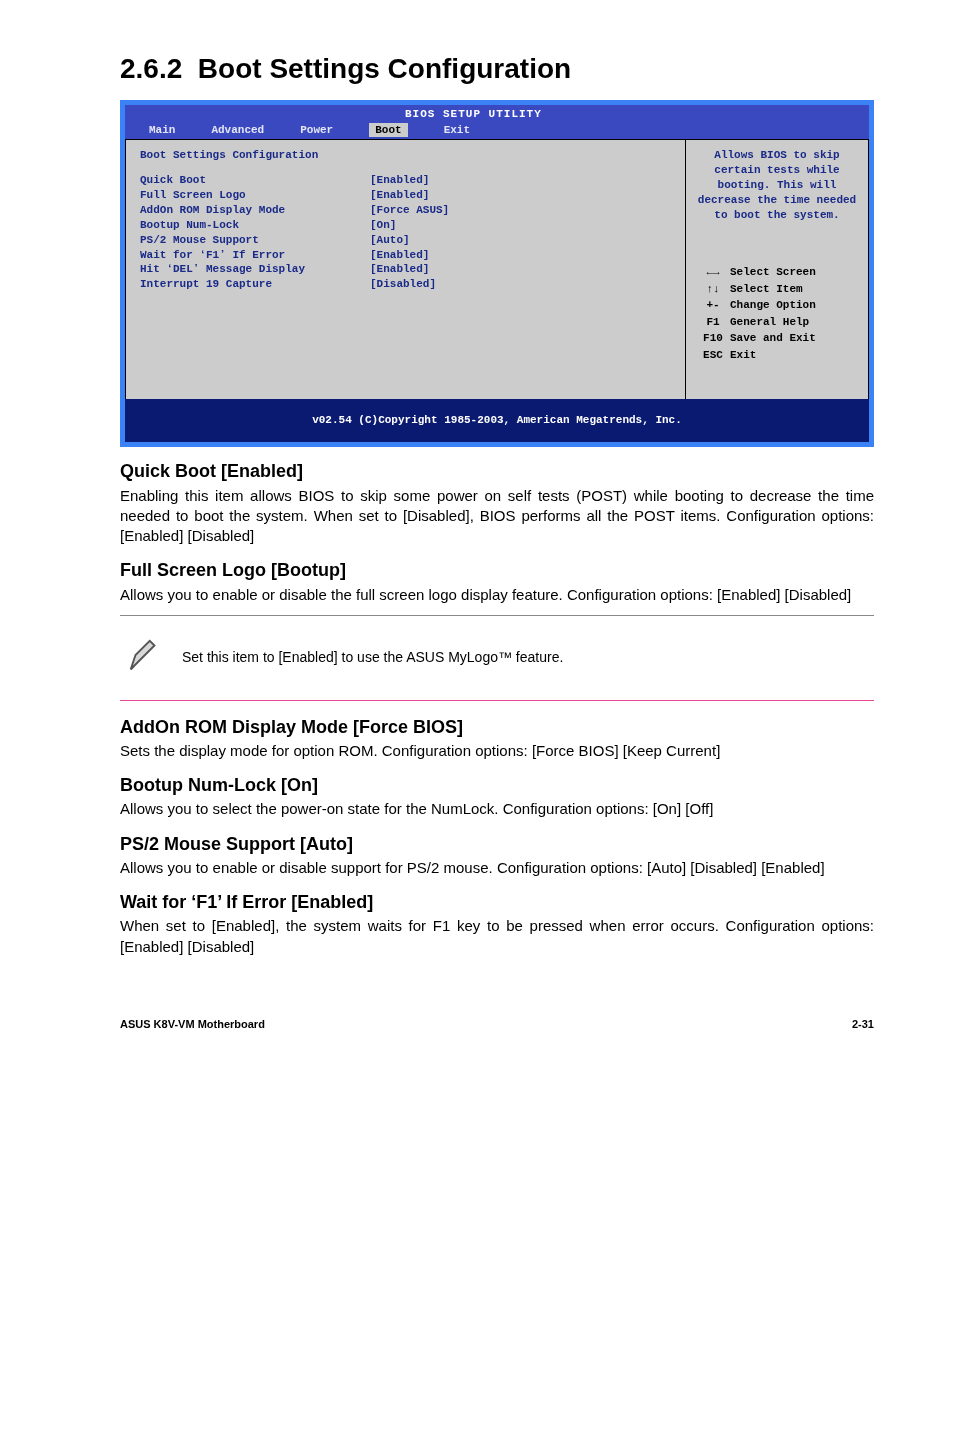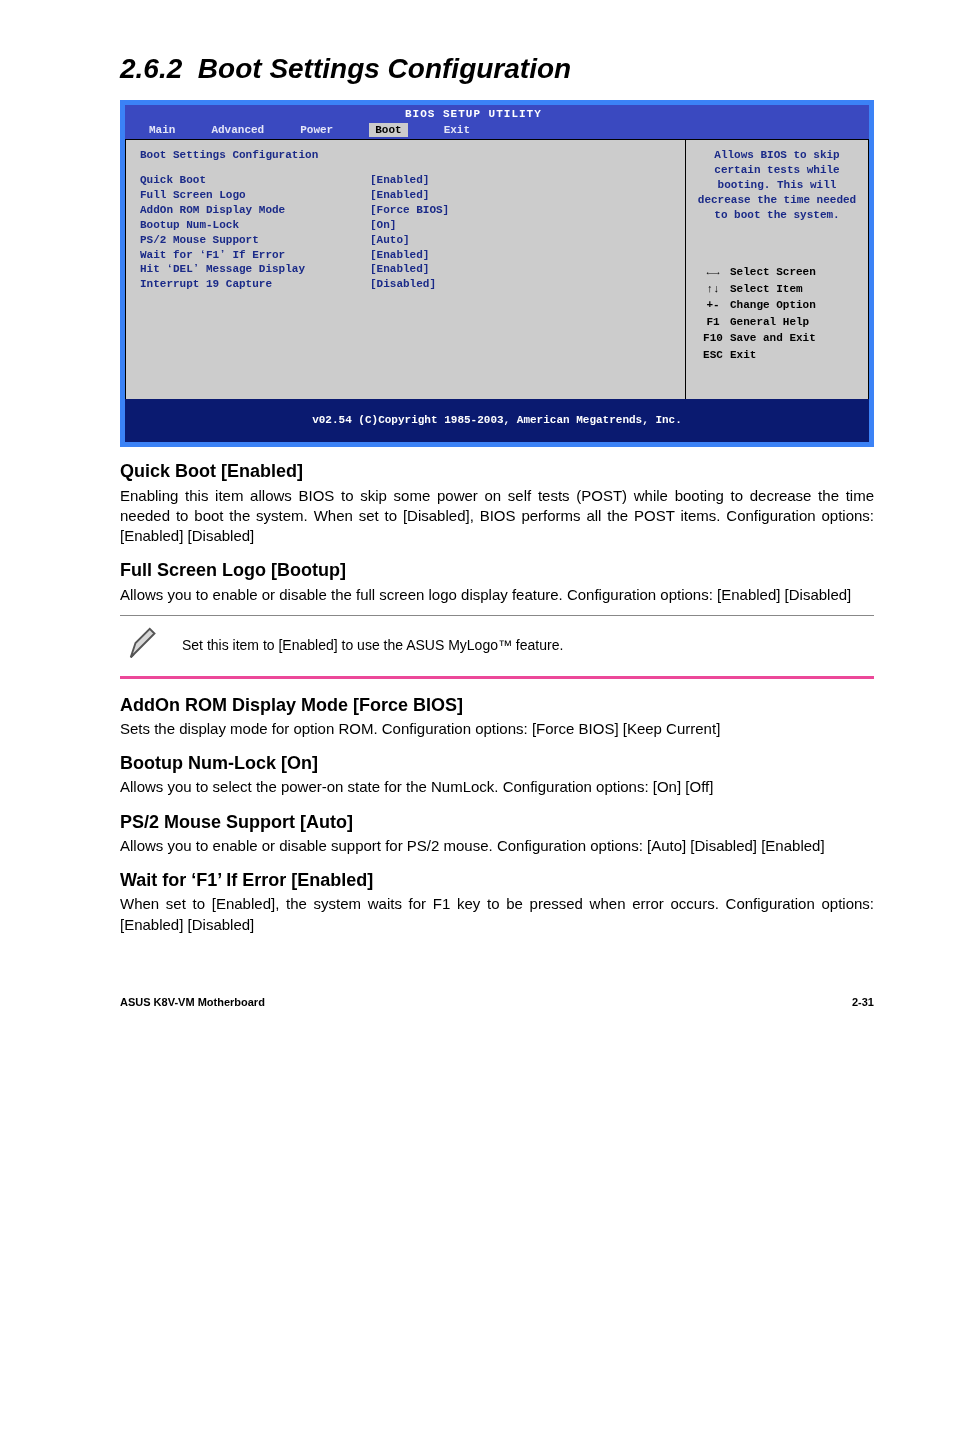--- a/index.html
+++ b/index.html
@@ -13,21 +13,20 @@
     color: #000;
     width: 954px;
     margin: 0 auto;
     padding: 50px 80px 50px 120px;
     line-height: 1.35;
   }
   .section-title {
     font-size: 28px;
     font-weight: bold;
     margin-bottom: 12px;
-    font-style: italic;
   }
   .bios-box {
     border: 5px solid #3b82f6;
     background: #3a49c0;
     color: #fff;
     font-family: "Courier New", monospace;
     font-size: 11px;
     font-weight: bold;
     margin-bottom: 4px;
   }
@@ -124,22 +123,22 @@
   .p {
     font-size: 15px;
     margin-bottom: 10px;
     text-align: justify;
   }
   .note-row {
     display: flex;
     align-items: center;
     gap: 18px;
     border-top: 1px solid #888;
-    border-bottom: 3px solid #ec4899;
-    padding: 8px 6px;
+    border-bottom: 1px solid #ec4899;
+    padding: 20px 6px;
     margin: 6px 0 14px 0;
   }
   .note-text {
     font-size: 14px;
   }
   .pencil-icon svg {
     width: 38px;
     height: 38px;
   }
   .footer-row {
@@ -174,21 +173,21 @@
       <div class="bios-item">
         <span class="bios-label">Quick Boot</span>
         <span class="bios-value">[Enabled]</span>
       </div>
       <div class="bios-item">
         <span class="bios-label">Full Screen Logo</span>
         <span class="bios-value">[Enabled]</span>
       </div>
       <div class="bios-item">
         <span class="bios-label">AddOn ROM Display Mode</span>
-        <span class="bios-value">[Force BIOS]</span>
+        <span class="bios-value">[Force ASUS]</span>
       </div>
       <div class="bios-item">
         <span class="bios-label">Bootup Num-Lock</span>
         <span class="bios-value">[On]</span>
       </div>
       <div class="bios-item">
         <span class="bios-label">PS/2 Mouse Support</span>
         <span class="bios-value">[Auto]</span>
       </div>
       <div class="bios-item">

